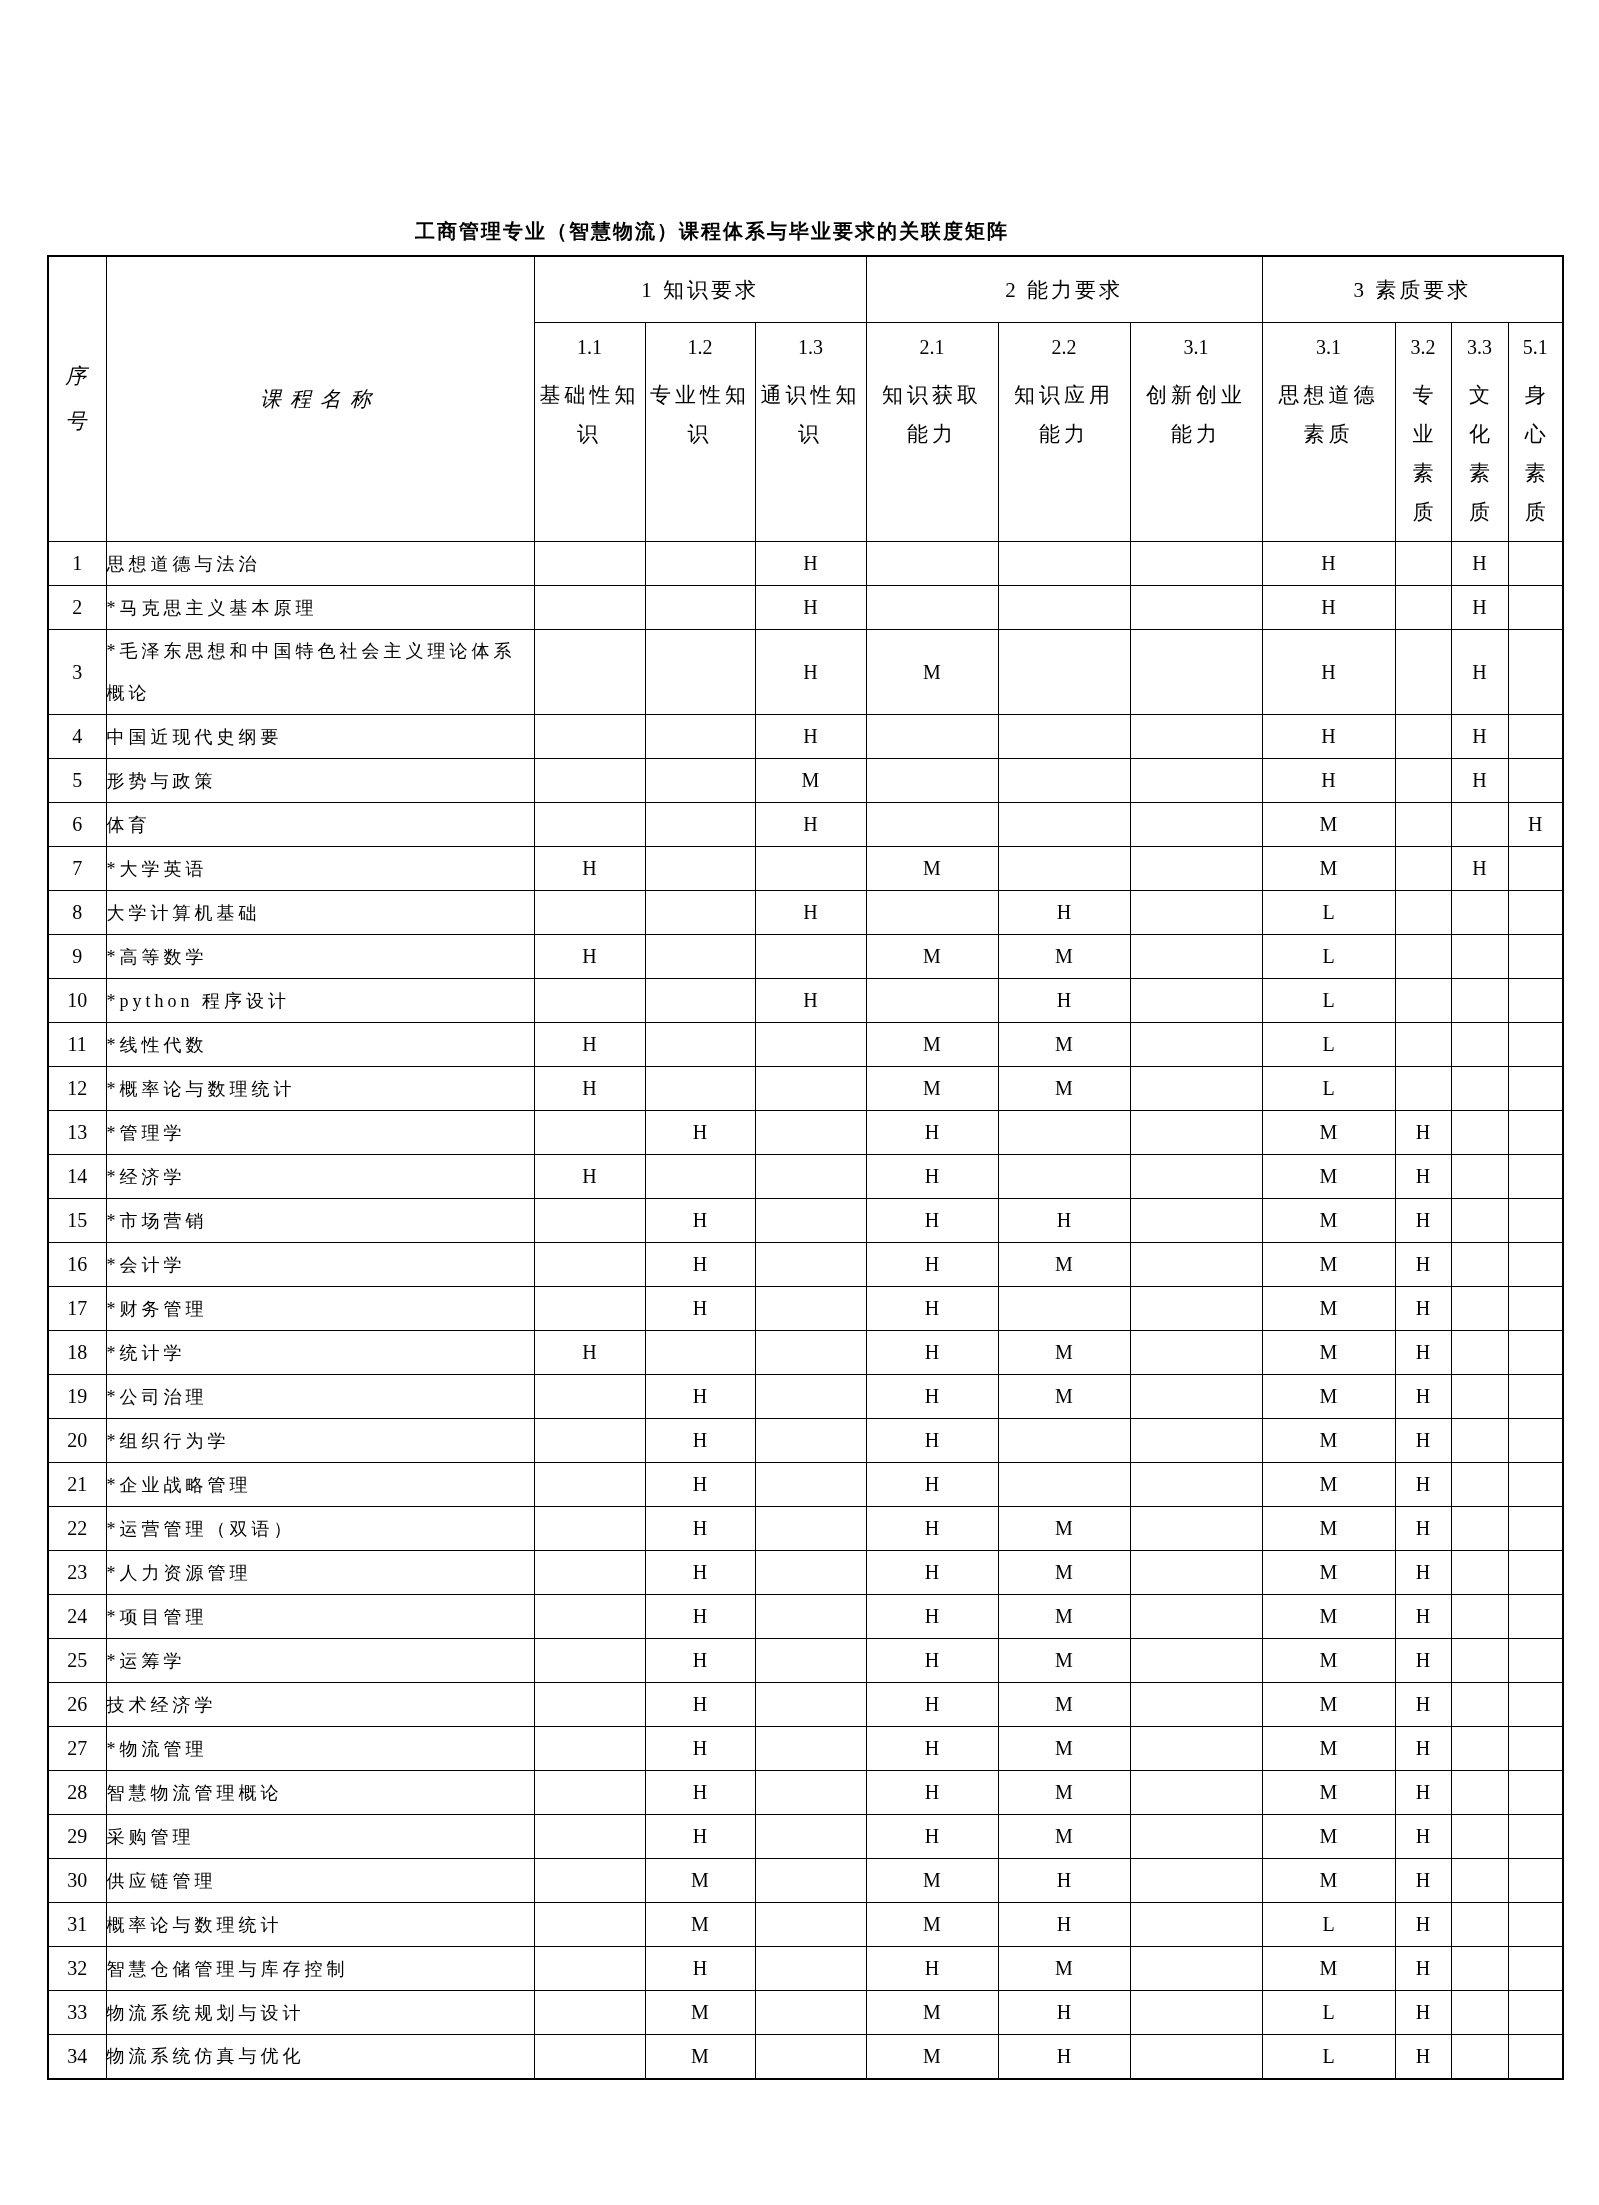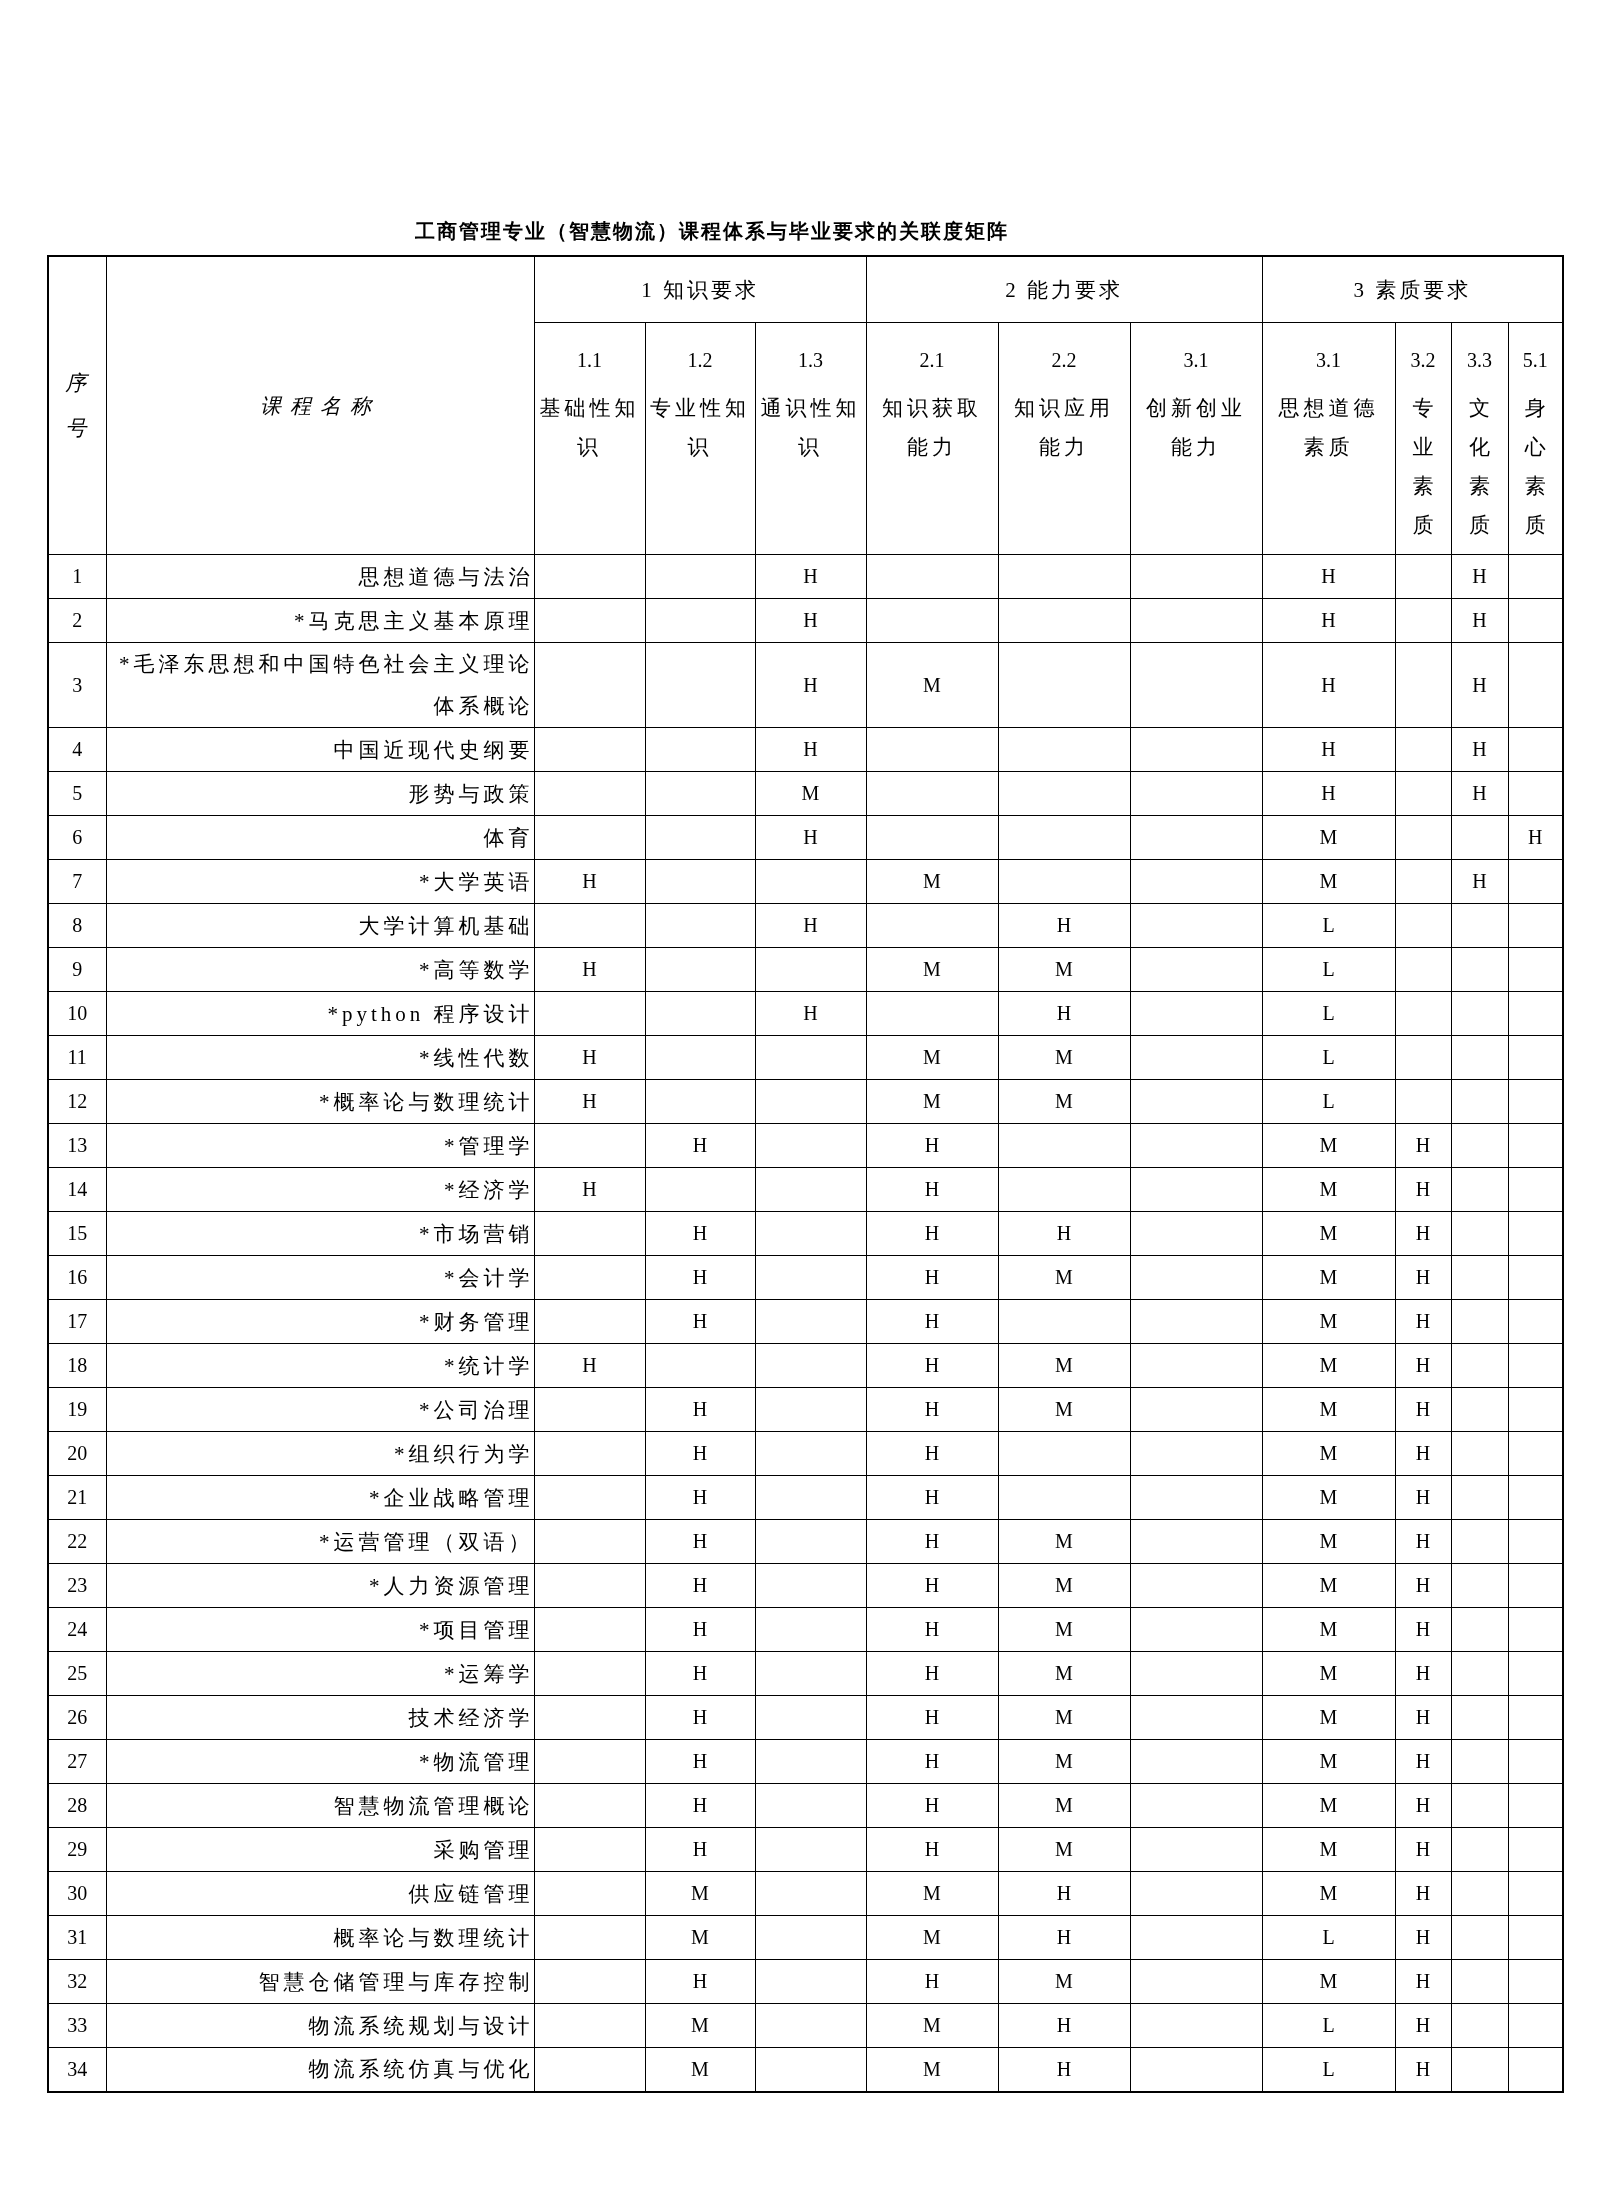--- a/index.html
+++ b/index.html
@@ -16,31 +16,31 @@
     position:absolute; left:47px; top:255px;
     border-collapse:collapse; table-layout:fixed;
     border:2px solid #000;
   }
   .matrix th, .matrix td {
     border:1px solid #000; padding:0; font-weight:normal;
     overflow:hidden;
   }
   
   .group-row th { height:65px; text-align:center; font-size:21px; letter-spacing:3px;margin-left:8px; }
-  .sub-row th { height:196px; vertical-align:top; text-align:center; padding-top:18px; }
+  .sub-row th { height:196px; vertical-align:top; text-align:center; padding-top:5px; }
   .sub .cid { display:block; font-size:20px; line-height:39px; letter-spacing:0; }
   .sub .lbl { display:block; width:104px; margin:9px auto; font-size:21px; line-height:39px; letter-spacing:4px; }
   .sub.v .lbl { width:26px; letter-spacing:0; }
   .corner { vertical-align:middle; text-align:center; font-size:21px;font-style:italic; }
   .stack { display:inline-block; width:24px; line-height:45px; }
   .course-head { letter-spacing:9px; }
   
   .matrix tbody tr { height:44px; }
   .c-no { text-align:center; font-size:20px; }
-  .c-name { text-align:right; padding-left:9px; font-size:21px; letter-spacing:4px; line-height:42px;margin-left:48px; }
+  .c-name { text-align:left; padding-left:9px; font-size:18px; letter-spacing:4px; line-height:42px;margin-left:48px; }
   .c-val { text-align:center; font-size:20px; letter-spacing:0; }
 </style>
 </head>
 <body>
 
 <div class="page-title">工商管理专业（智慧物流）课程体系与毕业要求的关联度矩阵</div>
 
 <table class="matrix">
   <colgroup>
     <col style="width:58px">

